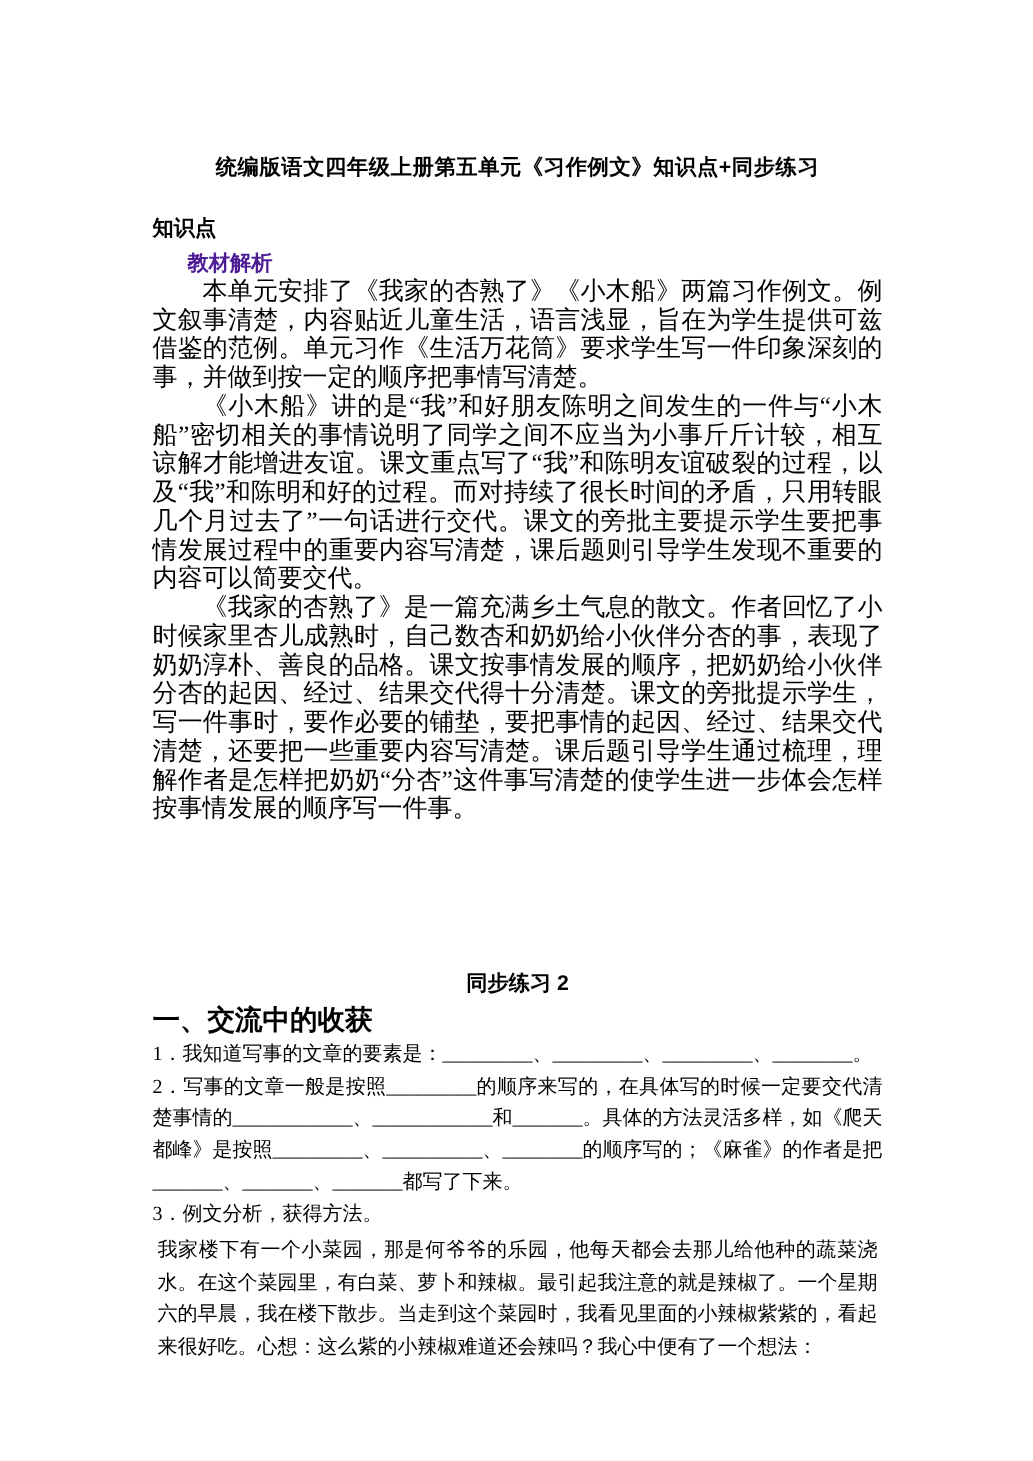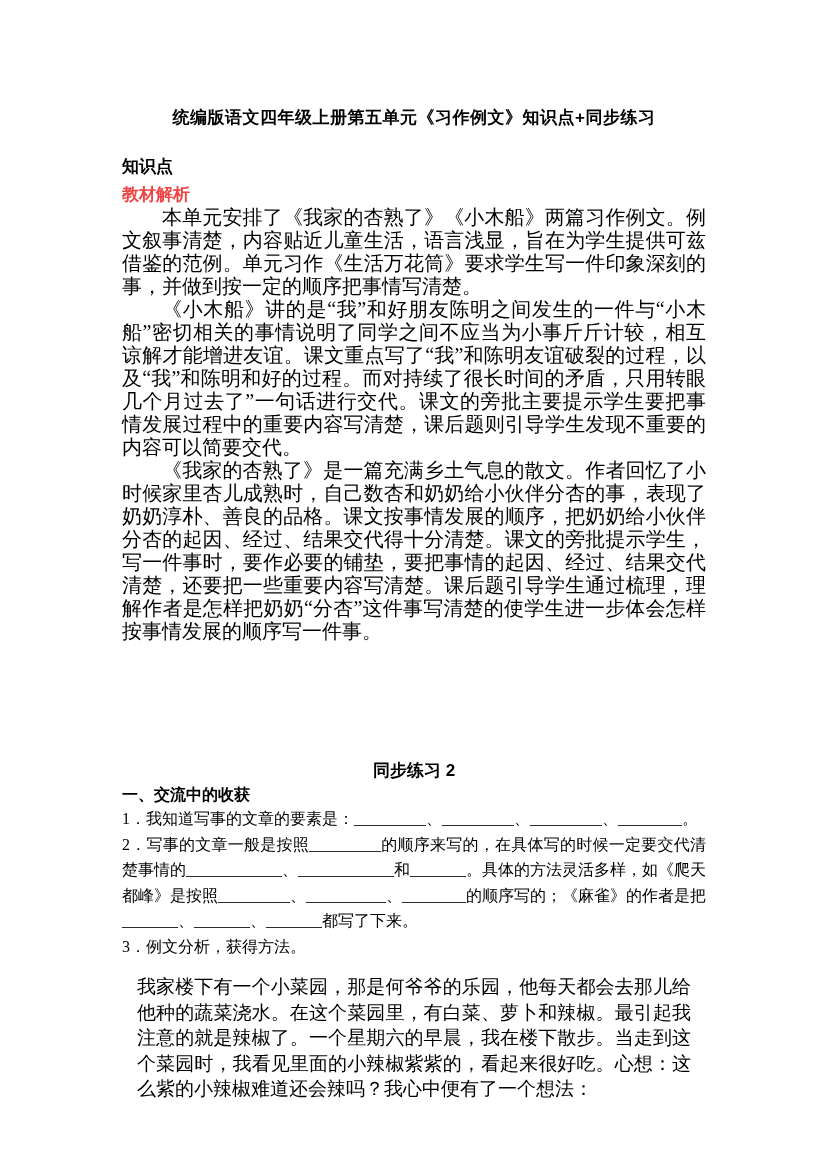--- a/index.html
+++ b/index.html
@@ -10,21 +10,21 @@
   body {
     width: 826px;
     height: 1169px;
     position: relative;
     font-family: "Liberation Serif", serif;
     color: #000000;
     overflow: hidden;
   }
   .page {
     position: absolute;
-    top: 0; left: 0;
+    top: 16px; left: 0;
     width: 826px;
     height: 1048px;
     background: #ffffff;
   }
   .content {
     padding: 0 120px 0 122px;
   }
   .doc-title {
     margin: 0;
     padding-top: 106px;
@@ -63,50 +63,50 @@
     margin: 0;
     text-align: center;
     font-family: "Liberation Sans", sans-serif;
     font-size: 17px;
     font-weight: bold;
   }
   .practice-subheading {
     margin: 0;
     padding-top: 3px;
     font-family: "Liberation Sans", sans-serif;
-    font-size: 16px;
+    font-size: 22px;
     font-weight: bold;
   }
   .item {
     margin: 0;
     font-size: 16px;
     line-height: 25.5px;
     text-align: justify;
     word-break: break-all;
   }
   .passage {
-    margin: 15px;
-    font-size: 19px;
+    margin: 4px;
+    font-size: 16px;
     line-height: 25.5px;
     text-align: justify;
     word-break: break-all;
   }
 </style>
 </head>
 <body>
 
 <div class="page">
   <div class="content">
 
     <h1 class="doc-title">统编版语文四年级上册第五单元《习作例文》知识点+同步练习</h1>
 
     <div>
       <h2 class="section-heading">知识点</h2>
 
-      <div class="material-label" style="color: #ef4444;">教材解析</div>
+      <div class="material-label" style="color: #4c1d95; margin-left: 28px;">教材解析</div>
 
       <p class="para">本单元安排了《我家的杏熟了》《小木船》两篇习作例文。例文叙事清楚，内容贴近儿童生活，语言浅显，旨在为学生提供可兹借鉴的范例。单元习作《生活万花筒》要求学生写一件印象深刻的事，并做到按一定的顺序把事情写清楚。</p>
       <p class="para">《小木船》讲的是“我”和好朋友陈明之间发生的一件与“小木船”密切相关的事情说明了同学之间不应当为小事斤斤计较，相互谅解才能增进友谊。课文重点写了“我”和陈明友谊破裂的过程，以及“我”和陈明和好的过程。而对持续了很长时间的矛盾，只用转眼几个月过去了”一句话进行交代。课文的旁批主要提示学生要把事情发展过程中的重要内容写清楚，课后题则引导学生发现不重要的内容可以简要交代。</p>
       <p class="para">《我家的杏熟了》是一篇充满乡土气息的散文。作者回忆了小时候家里杏儿成熟时，自己数杏和奶奶给小伙伴分杏的事，表现了奶奶淳朴、善良的品格。课文按事情发展的顺序，把奶奶给小伙伴分杏的起因、经过、结果交代得十分清楚。课文的旁批提示学生，写一件事时，要作必要的铺垫，要把事情的起因、经过、结果交代清楚，还要把一些重要内容写清楚。课后题引导学生通过梳理，理解作者是怎样把奶奶“分杏”这件事写清楚的使学生进一步体会怎样按事情发展的顺序写一件事。</p>
     </div>
 
     <div class="spacer-block"></div>
 
     <div>
       <h2 class="practice-heading">同步练习 2</h2>

